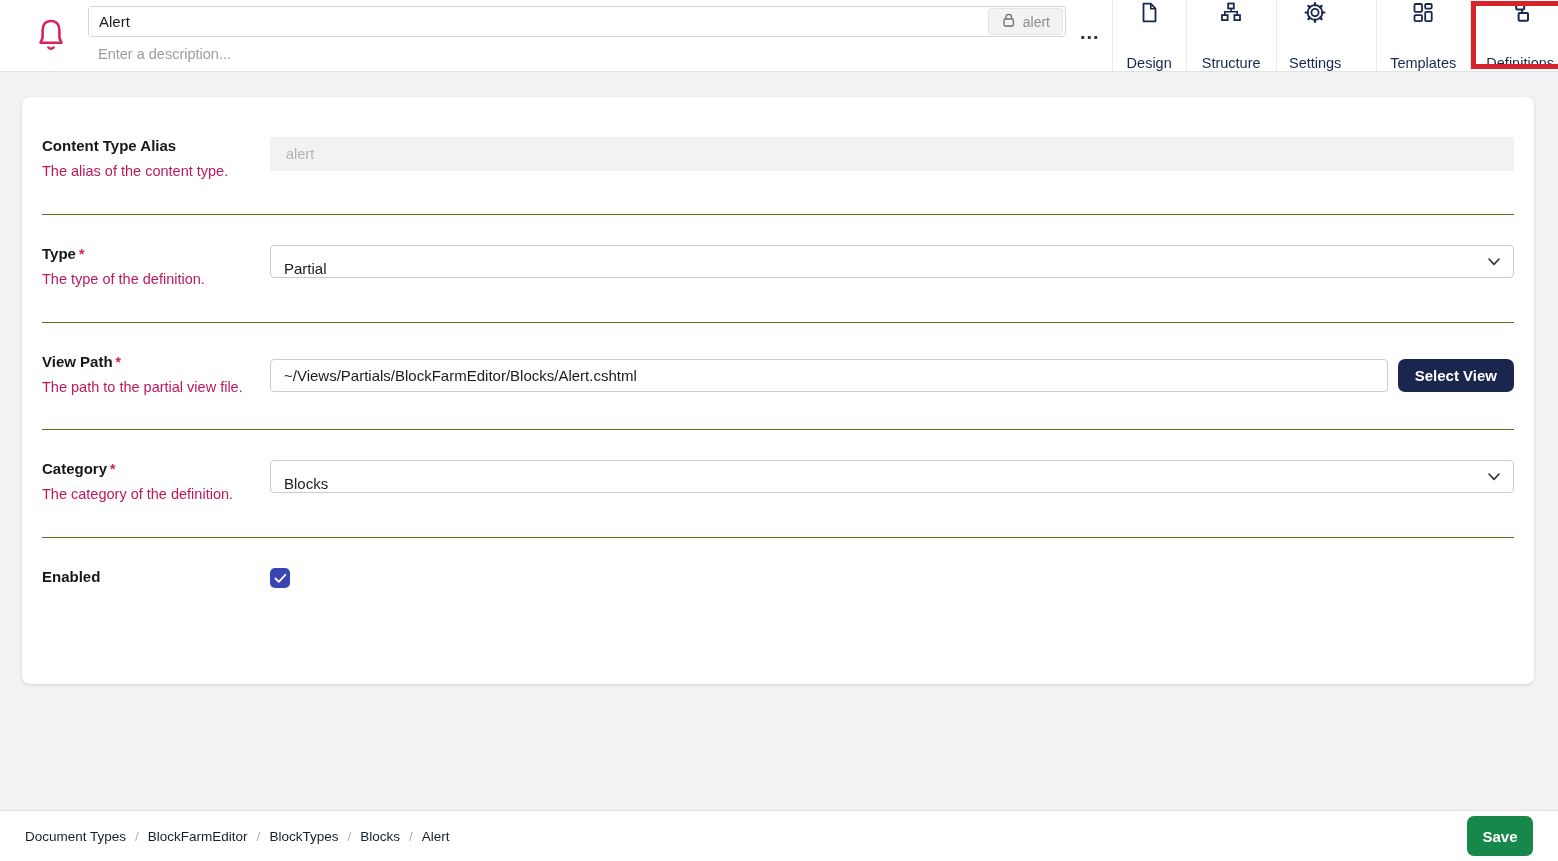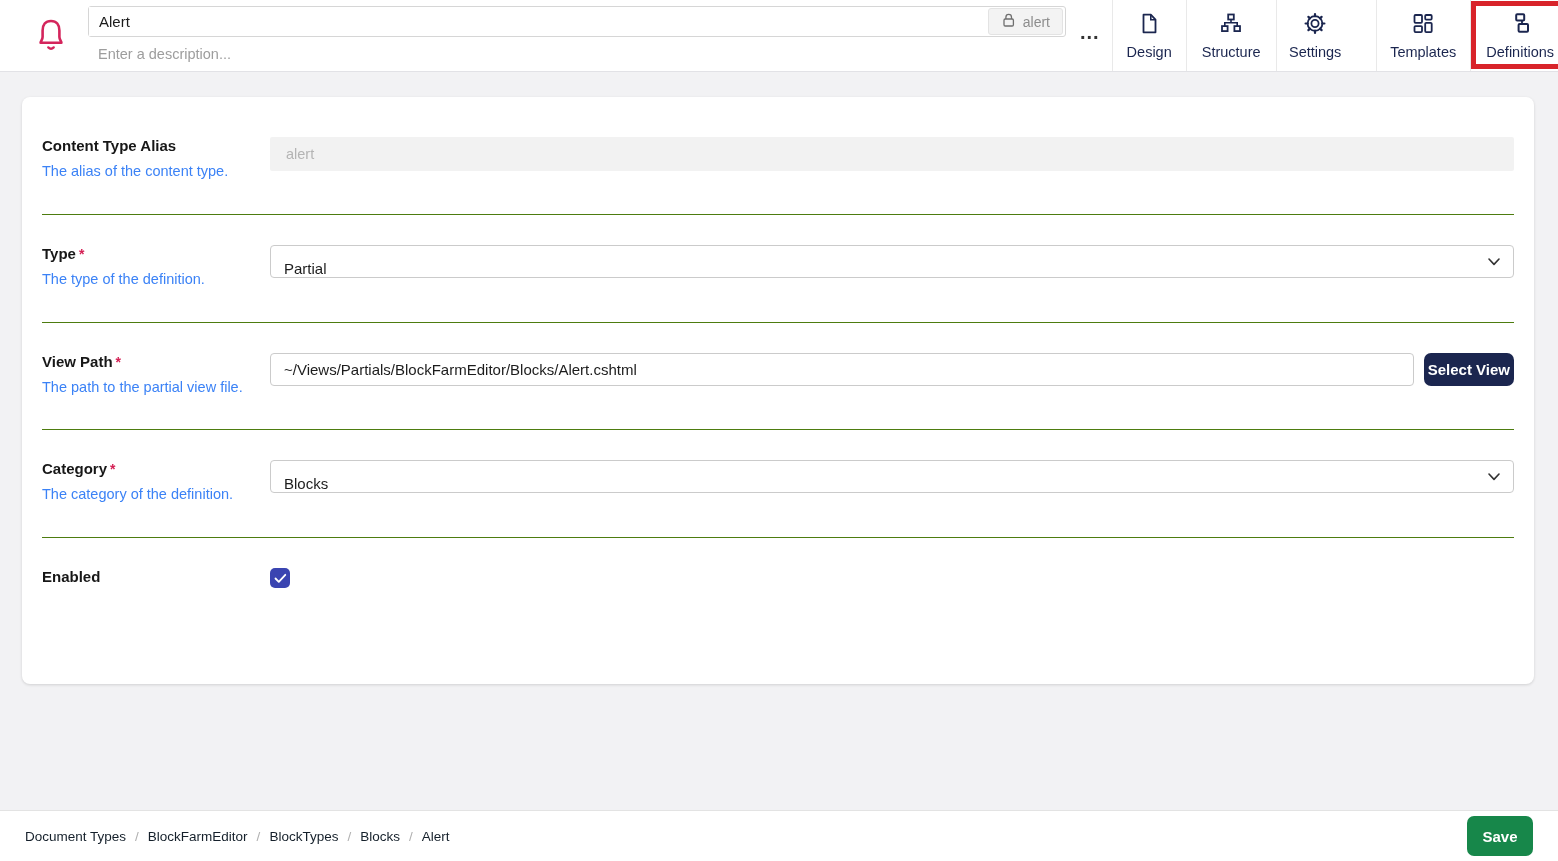--- a/index.html
+++ b/index.html
@@ -39,21 +39,21 @@
     font-family:inherit; font-size:14.5px; color:#555; padding:0 10px;
   }
   .desc-input::placeholder { color:#9d9d9d; }
   .more-btn {
     align-self:flex-start; margin:22px 12px 0 14px;
     font-size:20px; letter-spacing:1px; color:#333; line-height:20px;
     background:none; border:none; cursor:pointer; font-family:inherit; font-weight:bold;
   }
   .tabs { margin-left:auto; display:flex; height:100%; }
   .tab {
-    display:flex; flex-direction:column; align-items:center; justify-content:center;
+    display:flex; flex-direction:column; align-items:center; justify-content:space-between;
     gap:5px; border-left:1px solid #e9e9e9; color:#1b264f;
     font-size:14.5px; background:#fff; cursor:pointer; position:relative;
   }
   .tab svg { stroke:#1b264f; fill:none; }
   .tab-design{width:74px;} .tab-structure{width:90px;} .tab-settings{width:78px;}
   .tab-templates{width:94px;margin-left:22px;} .tab-definitions{width:100px;}
   .tab-annotation {
     position:absolute; top:1px; left:0; right:2px; bottom:2px;
     border:5px solid #d8232a; pointer-events:none;
   }
@@ -62,40 +62,40 @@
   .main { position:absolute; top:73px; bottom:51px; left:0; right:0; background:#f2f2f4; }
   .card {
     margin:24px 24px 0 22px; background:#fff; border-radius:8px;
     box-shadow:0 1px 3px rgba(0,0,0,.14); padding:10px 20px 40px;
   }
   .frow { display:flex; padding:30px 0 31px; }
   .frow + .frow { border-top:1px solid #4d7c0f; }
   .frow-label { width:228px; flex:none; padding-right:18px; }
   .flabel { font-size:15px; font-weight:700; color:#171717; }
   .req { color:#d42054; font-weight:700; margin-left:3px; font-size:14px; }
-  .fdesc { font-size:14.5px; color:#3b82f6; margin-top:7px; line-height:1.5; }
+  .fdesc { font-size:14.5px; color:#be185d; margin-top:7px; line-height:1.5; }
   .frow-control { flex:1; }
 
   .ctl-disabled {
     height:34px; width:100%; background:#f2f2f2; border:none; border-radius:2px;
     color:#b4b4b4; font-size:14.5px; font-family:inherit; padding:0 16px; outline:none;
   }
   .ctl-select {
     height:33px; width:100%; border:1px solid #cbcbcb; border-radius:4px;
     background:#fff; display:flex; align-items:flex-end; padding:0 13px;
     font-size:15px; color:#1c1c1c; position:relative; cursor:pointer;
   }
   .ctl-select svg { position:absolute; right:13px; top:12px; stroke:#333; fill:none; }
-  .vp-wrap { display:flex; gap:10px; }
+  .vp-wrap { display:flex; gap:10px;align-items:center; }
   .ctl-text {
     flex:1; height:33px; border:1px solid #cbcbcb; border-radius:4px;
     font-family:inherit; font-size:15px; color:#1c1c1c; padding:0 13px; outline:none;
   }
   .btn-navy {
-    flex:none; height:33px; padding:0 4px; background:#1b264f; color:#fff;
+    flex:none; height:33px; padding:0 17px; background:#1b264f; color:#fff;
     border:none; border-radius:7px; font-family:inherit; font-size:15px; font-weight:700;
     cursor:pointer;
   }
   .checkbox {
     width:20px; height:20px; border-radius:5px; background:#3a44b1;
     display:flex; align-items:center; justify-content:center; cursor:pointer;
   }
 
   
   .footer {

